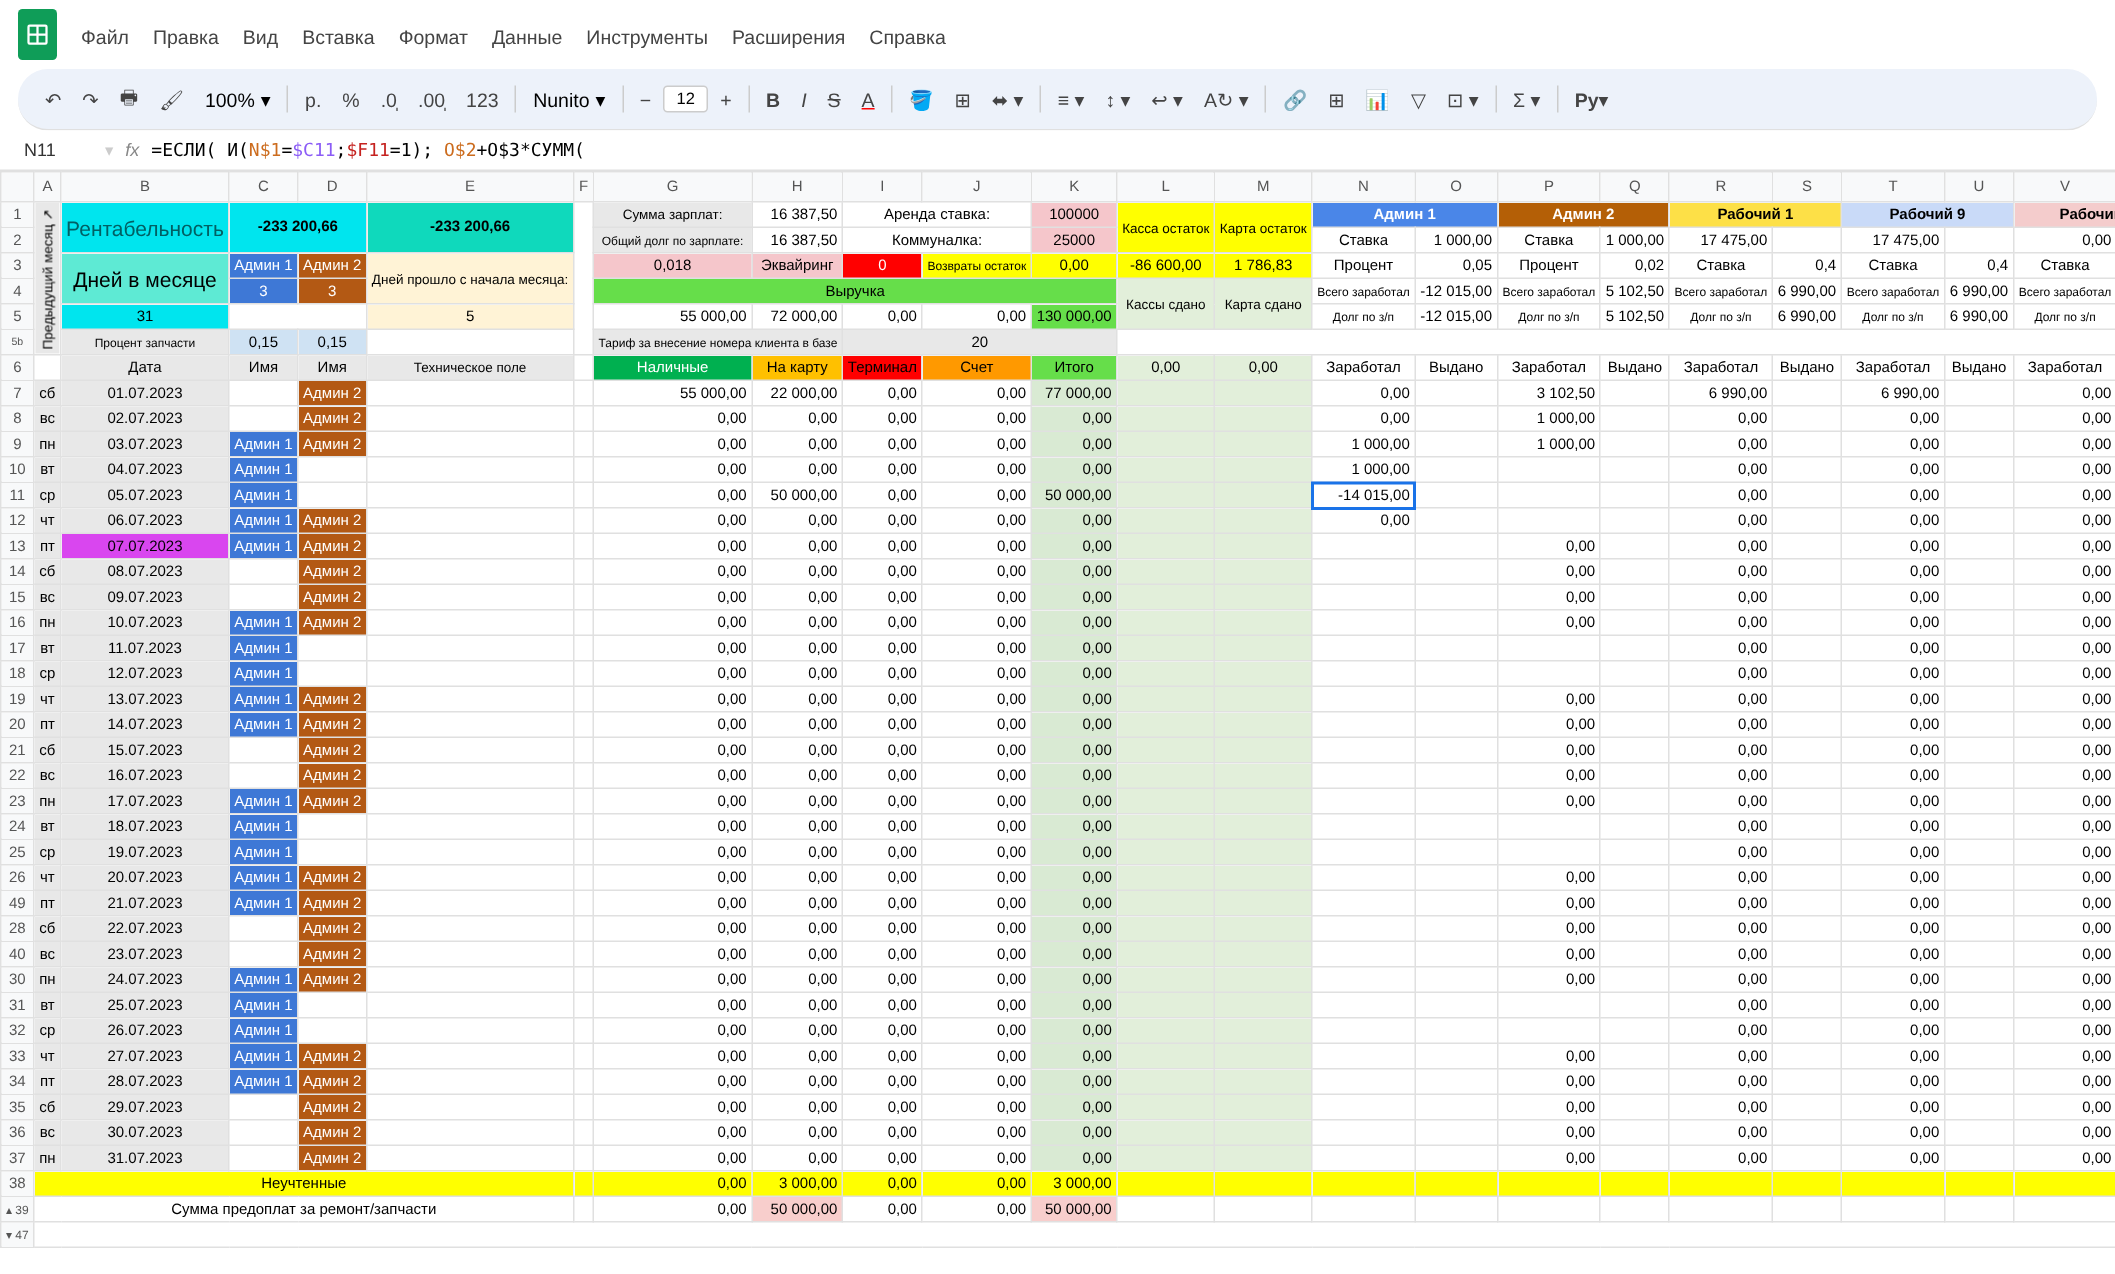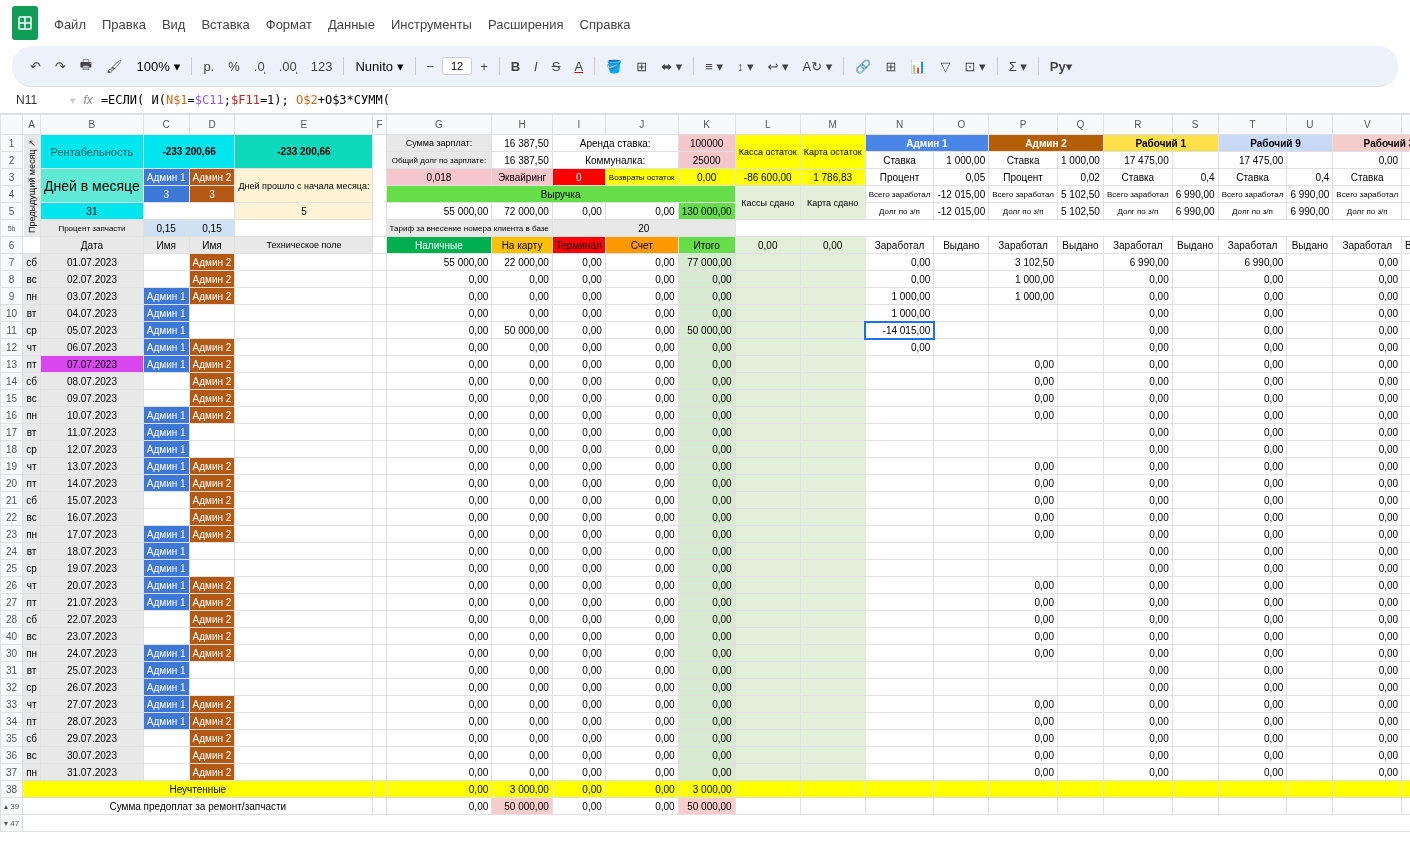--- a/index.html
+++ b/index.html
@@ -141,21 +141,21 @@
           <th class="col-hdr col-R">R</th>
           <th class="col-hdr col-S">S</th>
           <th class="col-hdr col-T">T</th>
           <th class="col-hdr col-U">U</th>
           <th class="col-hdr col-V">V</th>
           <th class="col-hdr col-W">W</th>
         </tr>
         <tr>
           <th class="row-hdr">1</th>
           <td rowspan="6" style="background:#e8e8e8;writing-mode:vertical-rl;transform:rotate(180deg);font-size:9px">Предыдущий месяц ↗</td>
-          <td rowspan="2" style="background:#00e5ee;color:#006064;font-size:11px">Рентабельность</td>
+          <td rowspan="2" style="background:#00e5ee;color:#006064;font-size:14px">Рентабельность</td>
           <td colspan="2" rowspan="2" style="background:#00e5ee;font-weight:bold">-233 200,66</td>
           <td rowspan="2" style="background:#0fd9bc;font-weight:bold">-233 200,66</td>
           <td rowspan="6"></td>
           <td style="background:#e8e8e8;font-size:9px">Сумма зарплат:</td>
           <td style="text-align:right;">16 387,50</td>
           <td colspan="2">Аренда ставка:</td>
           <td style="background:#f5c6cb">100000</td>
           <td rowspan="2" style="background:#ffff00;font-size:9px">Касса остаток</td>
           <td rowspan="2" style="background:#ffff00;font-size:9px">Карта остаток</td>
           <td colspan="2" style="background:#4a86e8;color:#fff;font-weight:bold">Админ 1</td>
@@ -794,21 +794,21 @@
           <td style="text-align:right;">0,00</td>
           <td></td>
           <td style="text-align:right;">0,00</td>
           <td></td>
           <td style="text-align:right;">0,00</td>
           <td></td>
           <td style="text-align:right;">0,00</td>
           <td></td>
         </tr>
         <tr>
-          <th class="row-hdr">27</th>
+          <th class="row-hdr">49</th>
           <td style="background:#e8e8e8">пт</td>
           <td style="background:#e8e8e8">21.07.2023</td>
           <td style="background:#3e78d6;color:#fff;">Админ 1</td>
           <td style="background:#b35914;color:#fff;">Админ 2</td>
           <td></td>
           <td></td>
           <td style="text-align:right;">0,00</td>
           <td style="text-align:right;">0,00</td>
           <td style="text-align:right;">0,00</td>
           <td style="text-align:right;">0,00</td>

